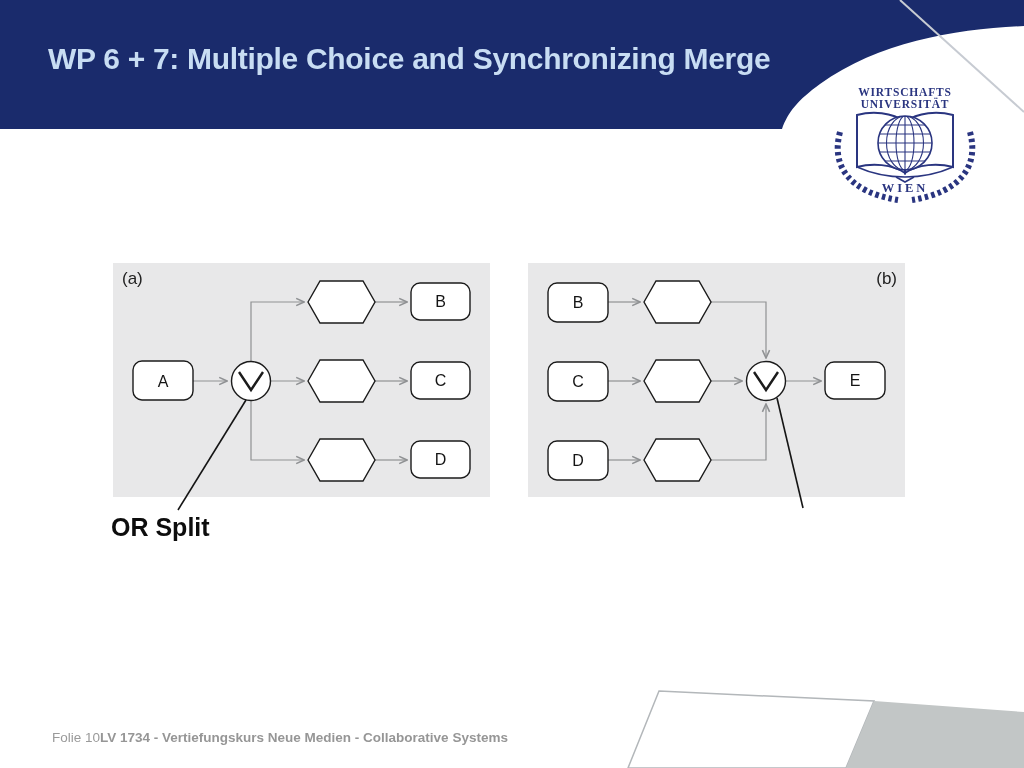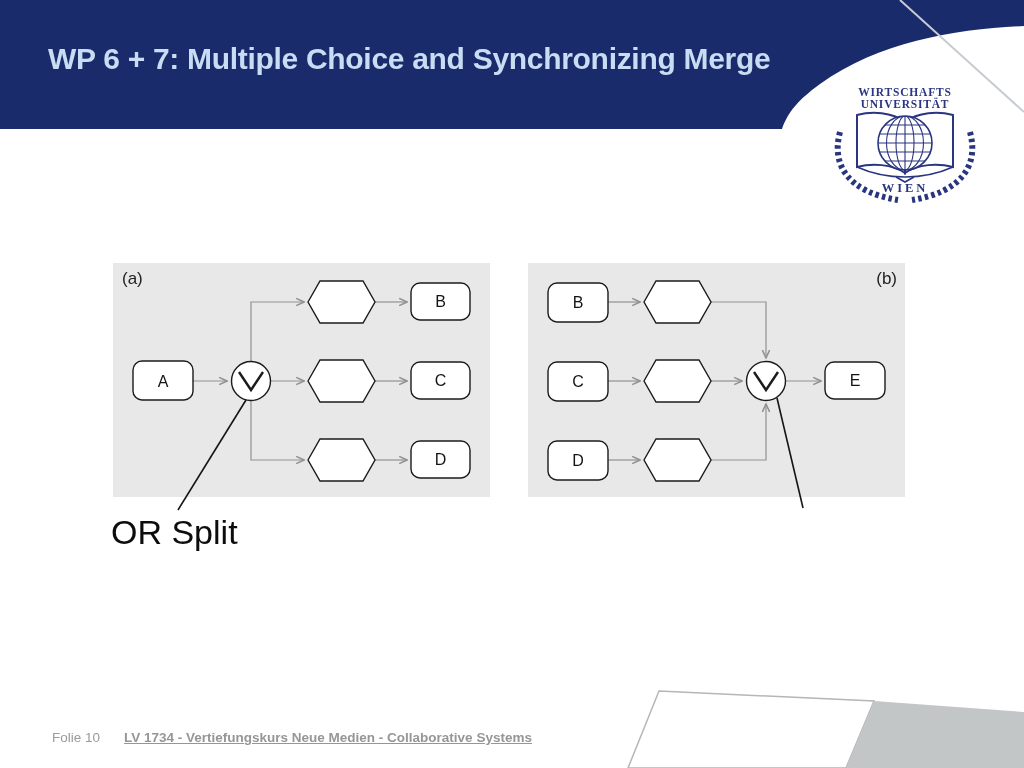--- a/index.html
+++ b/index.html
@@ -8,26 +8,26 @@
   svg text{font-family:"Liberation Sans",sans-serif;}
   .bg-svg{position:absolute;left:0;top:0;z-index:0;}
   .title{position:absolute;left:48px;top:42px;z-index:3;font-size:30px;font-weight:bold;
          color:#C8DDF3;letter-spacing:-0.3px;white-space:nowrap;text-align:right;}
   .logo-svg{position:absolute;left:830px;top:80px;z-index:2;}
   .logo-text{font-family:"Liberation Serif",serif;font-weight:bold;fill:#2A3580;}
   .panel{position:absolute;top:263px;width:377px;height:234px;background:#E8E8E9;z-index:1;}
   .panel-a{left:113px;}
   .panel-b{left:528px;}
   .overlay-svg{position:absolute;left:0;top:0;z-index:4;pointer-events:none;}
-  .annotation{position:absolute;z-index:5;font-size:34px;font-weight:normal;color:#0d0d0d;white-space:nowrap;}
+  .annotation{position:absolute;z-index:5;font-size:25px;font-weight:bold;color:#0d0d0d;white-space:nowrap;}
   .annotation.split{left:111px;top:513px;}
   .annotation.join{left:742px;top:513px;}
-  .footer{position:absolute;left:52px;top:730px;z-index:2;display:flex;align-items:baseline;gap:24px;
+  .footer{position:absolute;left:52px;top:730px;z-index:2;display:flex;align-items:baseline;
           font-size:13.5px;color:#9A9A9A;white-space:nowrap;}
-  .footer .course{font-weight:bold;color:#969696;text-decoration:underline;}
+  .footer .course{font-weight:bold;color:#969696;}
   .node-label{font-size:16px;fill:#141414;}
   .panel-label{font-size:17px;fill:#222;}
 </style>
 </head>
 <body>
 
 <div class="slide">
 
   <svg class="bg-svg" width="1024" height="768" viewBox="0 0 1024 768">
     <path d="M0,0 H1024 V26 C958,29 880,41 820,84 C798,100 788,112 782,129 L0,129 Z" fill="#1A2B6C"></path>

